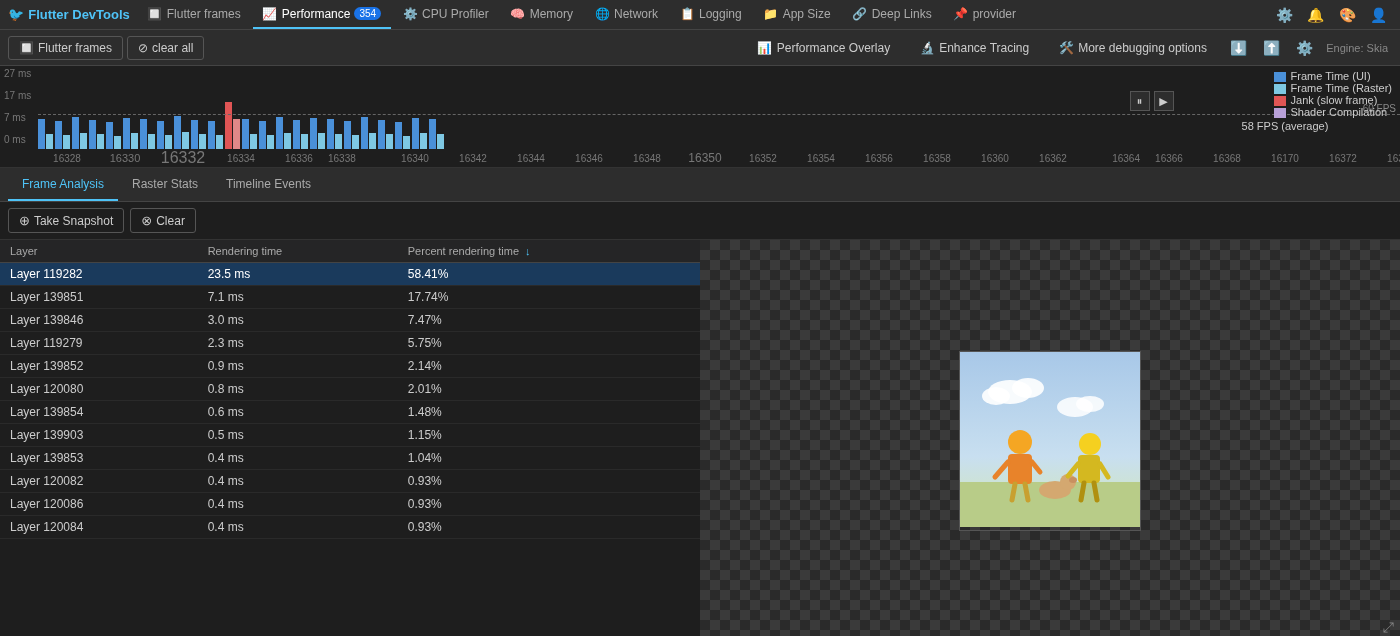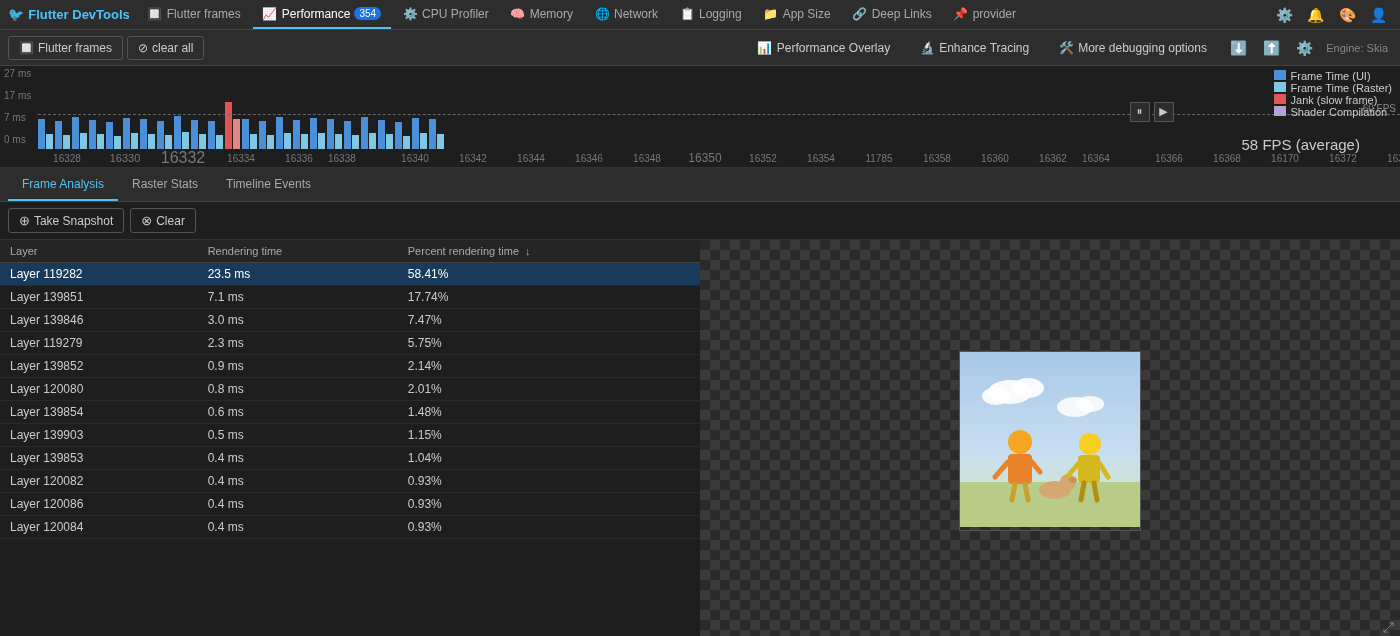--- a/index.html
+++ b/index.html
@@ -57,23 +57,23 @@
     .chart-x-labels {
       margin-left: 38px; height: 18px; display: flex; align-items: center;
       font-size: 10px; color: #777; overflow: hidden;
     }
 
     
     .legend {
       position: absolute; right: 8px; top: 4px; font-size: 11px; color: #ccc;
       display: flex; flex-direction: column; gap: 2px;
     }
-    .legend-item { display: flex; align-items: flex-start; gap: 5px; padding-left: 32px; }
+    .legend-item { display: flex; align-items: flex-end; gap: 5px; padding-left: 32px; }
     .legend-color { width: 12px; height: 10px; }
-    .fps-avg { font-size: 15px; color: #ccc; margin-top: 18px; }
+    .fps-avg { font-size: 11px; color: #ccc; margin-top: 2px; }
 
     
     .playback-controls {
       position: absolute; right: 110px; top: 4px; display: flex; align-items: center; gap: 4px;
     }
     .play-btn {
       width: 20px; height: 20px; border: 1px solid #555; background: #2d2d2d; cursor: pointer;
       display: flex; align-items: center; justify-content: center; color: #ccc; font-size: 11px;
     }
 
@@ -422,25 +422,25 @@
       <span style="min-width: 58px; text-align: center; font-size: 10px; color: rgb(119, 119, 119);">16336</span>
       <span style="min-width: 58px; text-align: left; font-size: 10px; color: rgb(119, 119, 119);">16338</span>
       <span style="min-width: 58px; text-align: center; font-size: 10px; color: rgb(119, 119, 119);">16340</span>
       <span style="min-width: 58px; text-align: center; font-size: 10px; color: rgb(119, 119, 119);">16342</span>
       <span style="min-width: 58px; text-align: center; font-size: 10px; color: rgb(119, 119, 119);">16344</span>
       <span style="min-width: 58px; text-align: center; font-size: 10px; color: rgb(119, 119, 119);">16346</span>
       <span style="min-width: 58px; text-align: center; font-size: 10px; color: rgb(119, 119, 119);">16348</span>
       <span style="min-width: 58px; text-align: center; font-size: 12px; color: rgb(119, 119, 119);">16350</span>
       <span style="min-width: 58px; text-align: center; font-size: 10px; color: rgb(119, 119, 119);">16352</span>
       <span style="min-width: 58px; text-align: center; font-size: 10px; color: rgb(119, 119, 119);">16354</span>
-      <span style="min-width: 58px; text-align: center; font-size: 10px; color: rgb(119, 119, 119);">11785</span>
+      <span style="min-width: 58px; text-align: center; font-size: 10px; color: rgb(119, 119, 119);">16356</span>
       <span style="min-width: 58px; text-align: center; font-size: 10px; color: rgb(119, 119, 119);">16358</span>
       <span style="min-width: 58px; text-align: center; font-size: 10px; color: rgb(119, 119, 119);">16360</span>
       <span style="min-width: 58px; text-align: center; font-size: 10px; color: rgb(119, 119, 119);">16362</span>
-      <span style="min-width: 58px; text-align: left; font-size: 10px; color: rgb(119, 119, 119);">16364</span>
+      <span style="min-width: 58px; text-align: right; font-size: 10px; color: rgb(119, 119, 119);">16364</span>
       <span style="min-width: 58px; text-align: center; font-size: 10px; color: rgb(119, 119, 119);">16366</span>
       <span style="min-width: 58px; text-align: center; font-size: 10px; color: rgb(119, 119, 119);">16368</span>
       <span style="min-width: 58px; text-align: center; font-size: 10px; color: rgb(119, 119, 119);">16170</span>
       <span style="min-width: 58px; text-align: center; font-size: 10px; color: rgb(119, 119, 119);">16372</span>
       <span style="min-width: 58px; text-align: center; font-size: 10px; color: rgb(119, 119, 119);">16374</span>
     </div>
 </div>
 
 <div class="tabs-bar">
   <div class="tab active">

